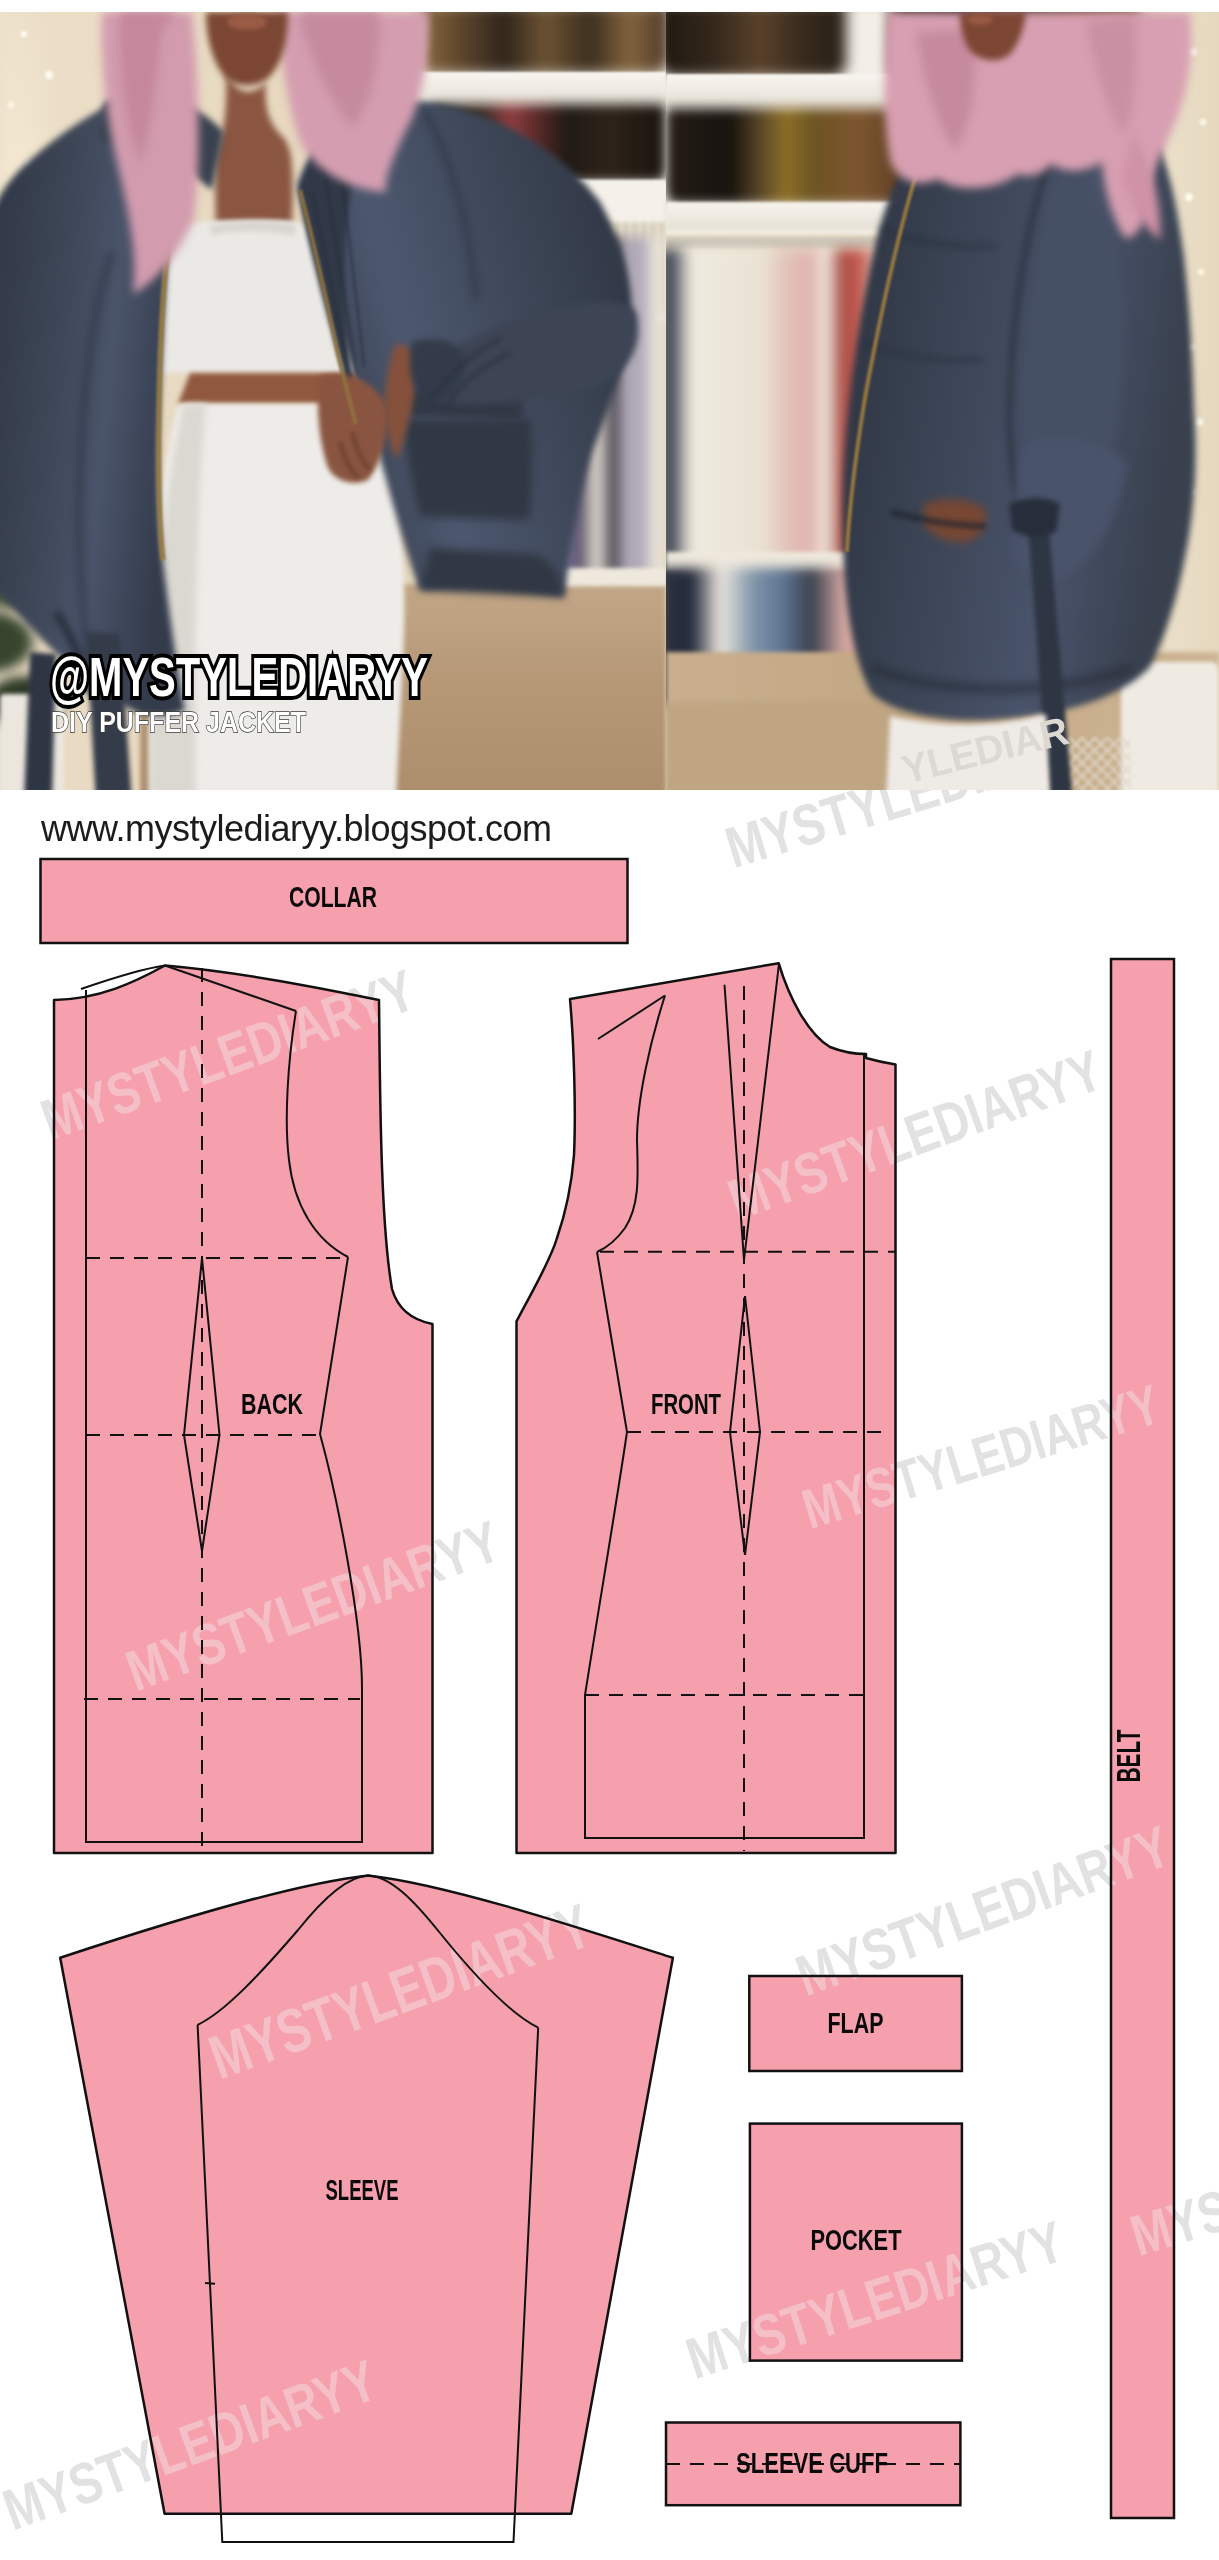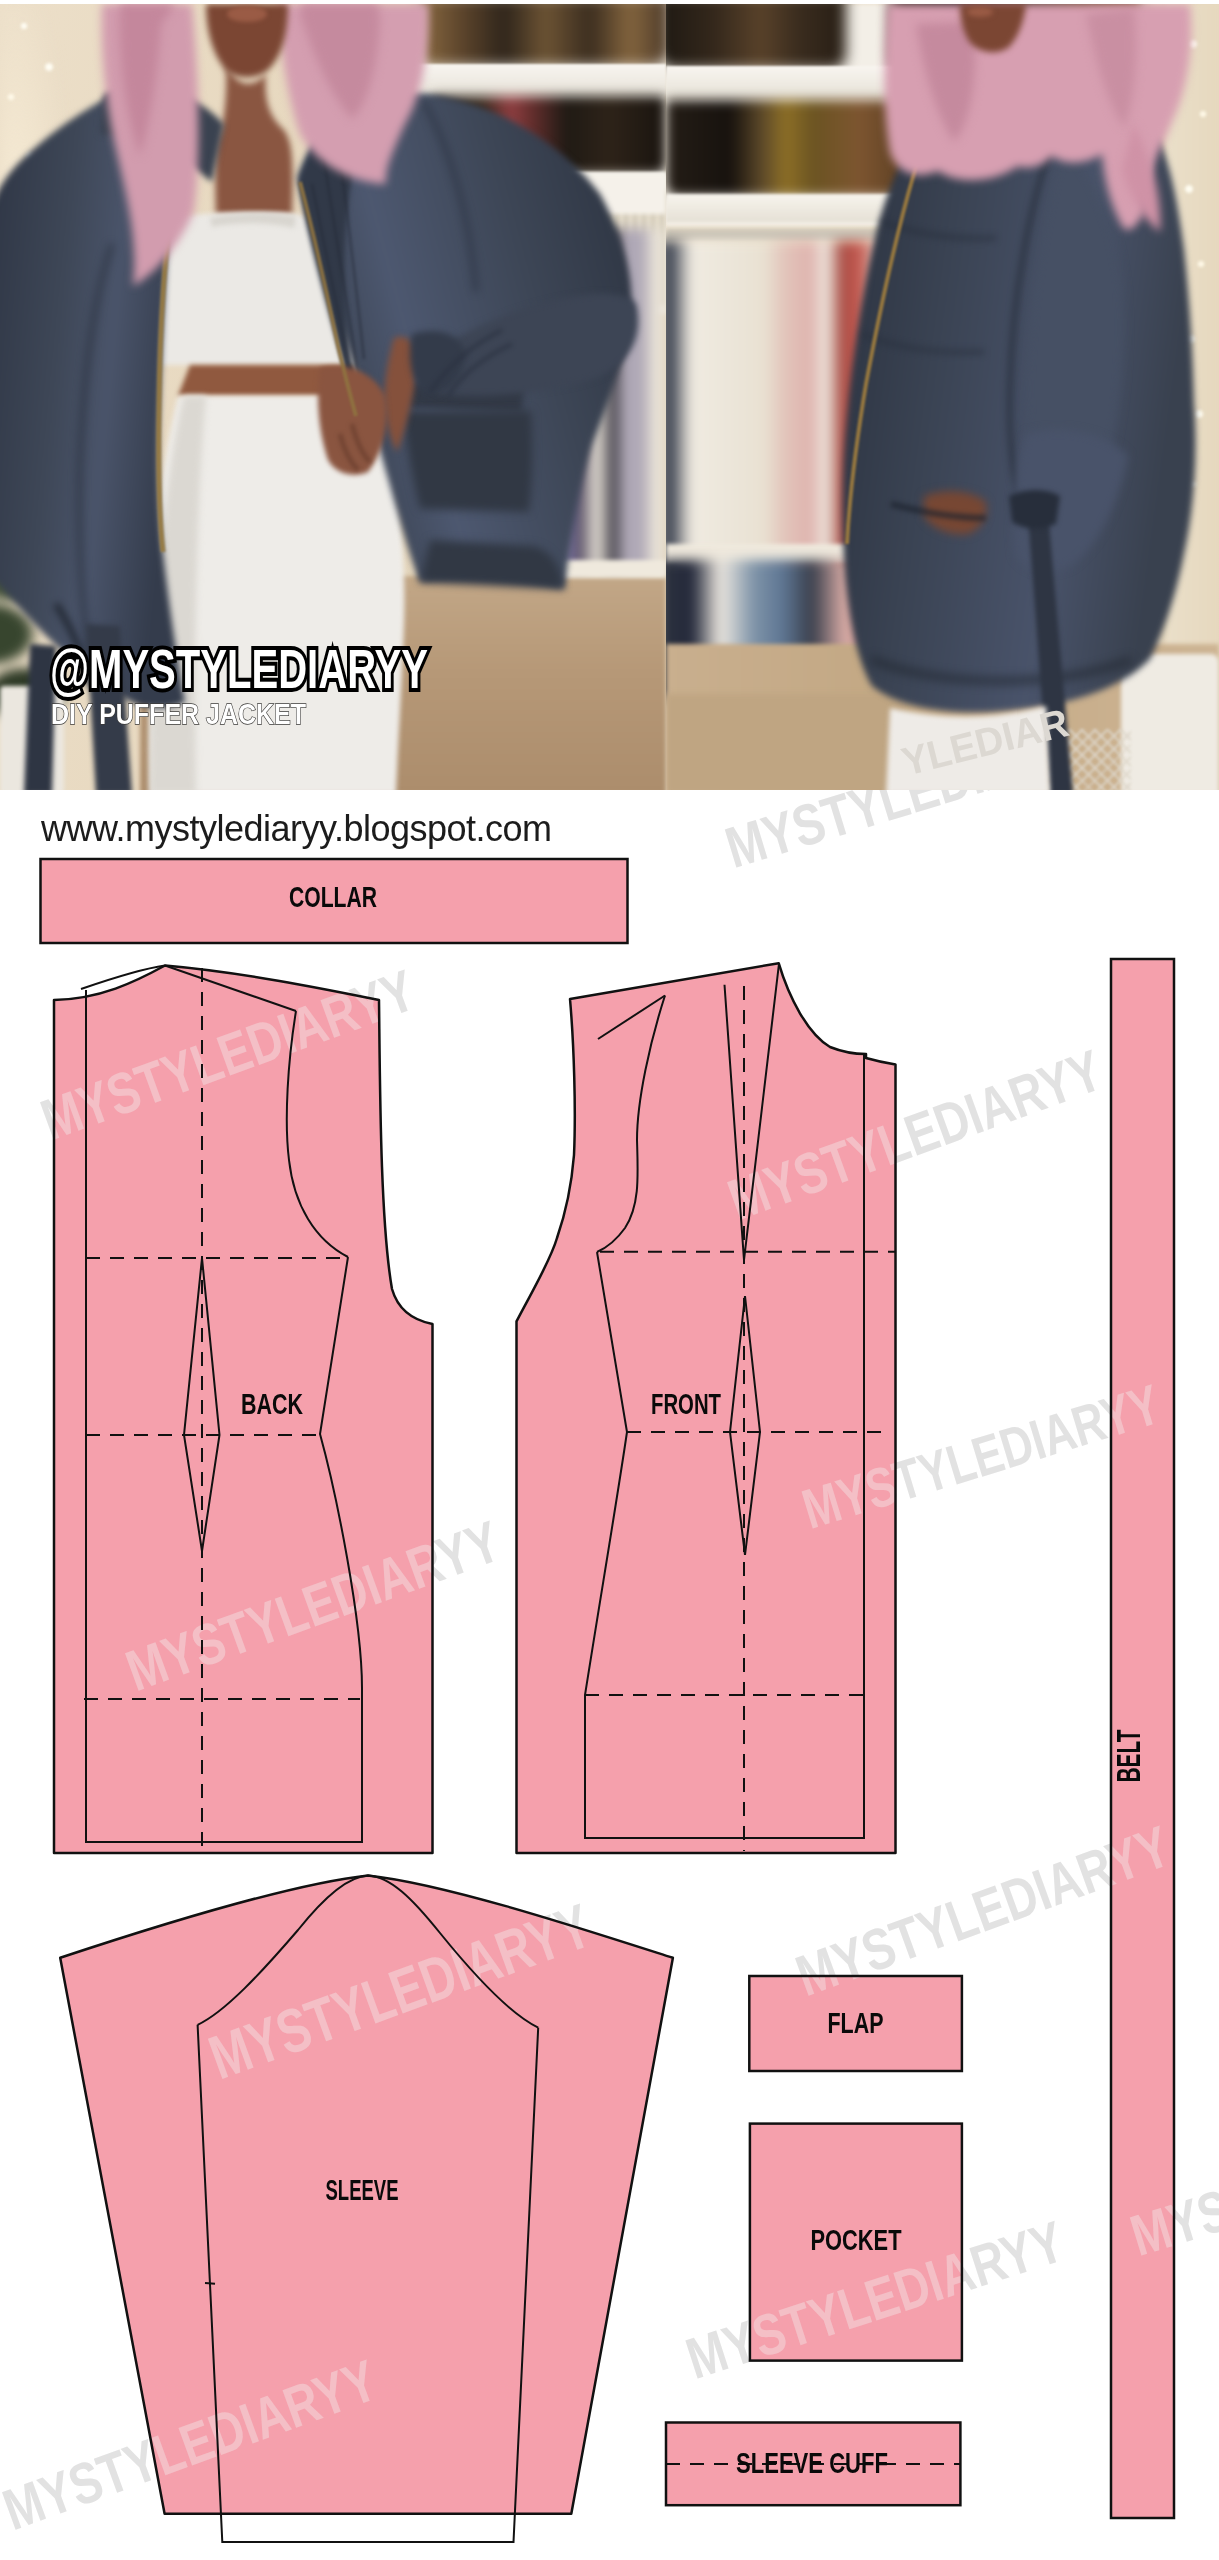--- a/index.html
+++ b/index.html
@@ -1,17 +1,17 @@
 <!DOCTYPE html>
 <html><head>
 <meta charset="utf-8">
 <style>
   html,body{margin:0;padding:0;background:#fff;}
   body{width:1219px;height:2560px;position:relative;overflow:hidden;font-family:"Liberation Sans",sans-serif;}
-  .ph{position:absolute;top:4px;height:1002px;overflow:hidden;}
+  .ph{position:absolute;top:12px;height:1002px;overflow:hidden;}
   .ph div{position:absolute;}
   #pat{position:absolute;left:0;top:790px;isolation:isolate;}
 </style>
 </head>
 <body>
 
 <div class="ph" id="phL" style="left:0;width:666px;">
 
   <div style="left:0;top:0;width:666px;height:790px;background:linear-gradient(100deg,#ecdfc9 0%,#e7d8bf 40%,#e0d2b8 100%);"></div>
 

